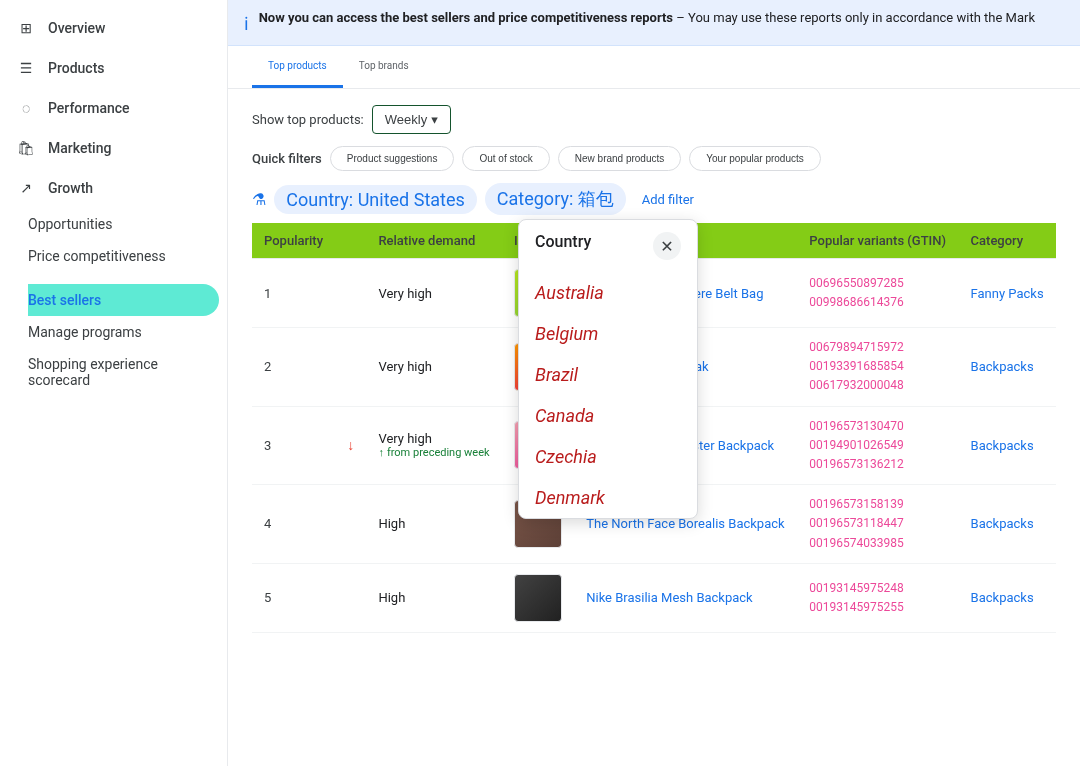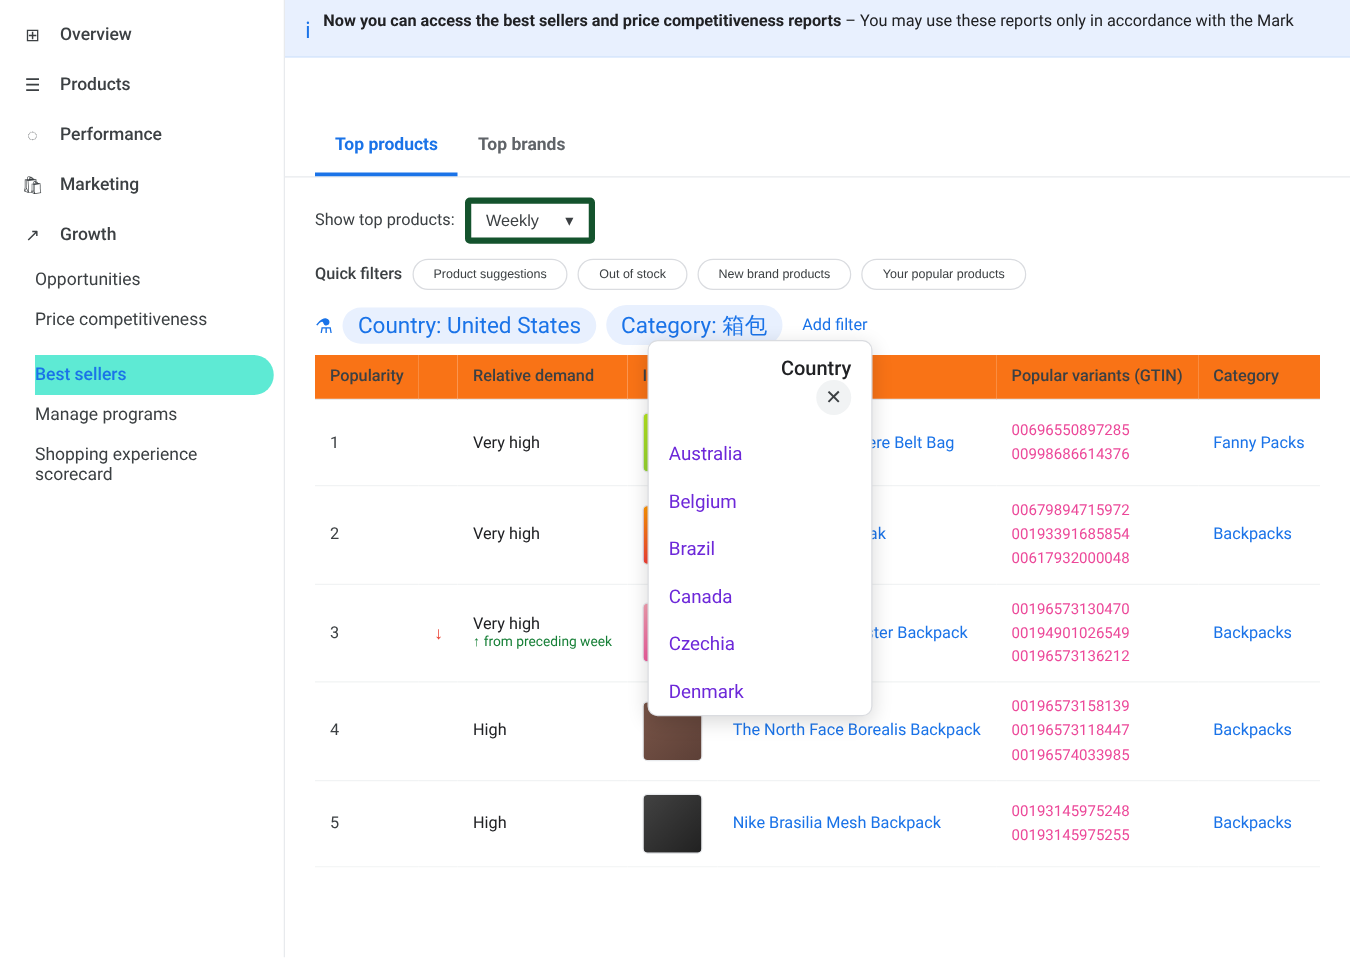--- a/index.html
+++ b/index.html
@@ -15,66 +15,66 @@
 
     
     .main { flex: 1; display: flex; flex-direction: column; overflow: hidden; }
 
     
     .info-banner { background: #e8f0fe; padding: 10px 16px; display: flex; align-items: flex-start; gap: 10px; font-size: 13px; color: #202124; border-bottom: 1px solid #d2e3fc; }
     .info-banner .info-icon { color: #1a73e8; font-size: 18px; margin-top: 1px; }
 
     
     .tabs { display: flex; gap: 0; padding: 0 24px; border-bottom: 1px solid #e8eaed; }
-    .tab { padding: 14px 16px; cursor: pointer; font-size: 14px; color: #5f6368; font-weight: 700; border-bottom: 3px solid transparent; margin-top: 48px; }
+    .tab { padding: 14px 16px; cursor: pointer; font-size: 10px; color: #5f6368; font-weight: 400; border-bottom: 3px solid transparent; }
     .tab.active { color: #1a73e8; border-bottom: 3px solid #1a73e8; }
 
     
     .content { flex: 1; overflow-y: auto; padding: 16px 24px; position: relative; }
 
     
     .description { font-size: 13px; color: #3c4043; margin-bottom: 16px; line-height: 1.5; }
     .description a { color: #1a73e8; text-decoration: none; }
 
     
     .filters-row { display: flex; align-items: center; gap: 8px; margin-bottom: 12px; flex-wrap: wrap; }
     .show-label { font-size: 13px; color: #3c4043; }
-    .dropdown-btn { display: flex; gap: 21px; padding: 6px 12px; border: 5px solid #14532d; border-radius: 4px; background: #fff; cursor: pointer; font-size: 13px; color: #3c4043; }
+    .dropdown-btn { display: flex; gap: 4px; padding: 6px 12px; border: 1px solid #14532d; border-radius: 4px; background: #fff; cursor: pointer; font-size: 13px; color: #3c4043; }
 
     
     .quick-filters-row { display: flex; align-items: center; gap: 8px; margin-bottom: 12px; flex-wrap: wrap; }
     .filter-chip { padding: 6px 16px; border: 1px solid #dadce0; border-radius: 20px; background: #fff; cursor: pointer; font-size: 10px; color: #3c4043; white-space: nowrap; }
     .filter-label { font-size: 13px; color: #3c4043; font-weight: 500; }
 
     
     .active-filters-row { display: flex; align-items: center; gap: 8px; margin-bottom: 8px; }
     .filter-icon { color: #1a73e8; font-size: 16px; }
     .active-chip { display: flex; align-items: center; gap: 6px; padding: 4px 12px; background: #e8f0fe; border-radius: 20px; font-size: 18px; color: #1a73e8; cursor: pointer; }
     .add-filter-btn { font-size: 13px; color: #1a73e8; cursor: pointer; padding: 4px 8px; }
 
     
     .table-wrap { overflow-x: auto; }
     table { width: 100%; border-collapse: collapse; font-size: 13px; }
-    th { text-align: left; padding: 10px 12px; color: #3c4043; font-weight: 500; border-bottom: 1px solid #e8eaed; white-space: nowrap; background: #f97316; }
+    th { text-align: left; padding: 10px 12px; color: #3c4043; font-weight: 500; border-bottom: 1px solid #e8eaed; white-space: nowrap; background: #84cc16; }
     td { padding: 10px 12px; border-bottom: 1px solid #f1f3f4; vertical-align: middle; }
     .rank-cell { color: #3c4043; font-size: 13px; font-weight: 400; }
     .arrow-down { color: #ea4335; font-size: 14px; }
     .demand-cell { font-size: 13px; color: #202124; }
     .demand-note { font-size: 11px; color: #188038; display: flex; align-items: center; gap: 3px; }
     .img-placeholder { width: 48px; height: 48px; border: 1px solid #e8eaed; border-radius: 4px; display: flex; align-items: center; justify-content: center; }
     .title-link { color: #1a73e8; text-decoration: none; font-size: 13px; }
     .gtin-cell { font-size: 12px; color: #ec4899; line-height: 1.6; }
     .cat-link { color: #1a73e8; text-decoration: none; font-size: 13px; }
 
     
     .dropdown-overlay { position: absolute; top: 130px; left: 290px; background: #fff; border: 1px solid #dadce0; border-radius: 8px; box-shadow: 0 4px 16px rgba(0,0,0,0.15); z-index: 100; width: 180px; }
-    .dropdown-header { display: flex; align-items: flex-end; justify-content: space-between; padding: 12px 16px; font-size: 16px; font-weight: 500; color: #202124; flex-direction: column; }
+    .dropdown-header { display: flex; align-items: flex-start; justify-content: space-between; padding: 12px 16px; font-size: 16px; font-weight: 500; color: #202124; }
     .close-btn { width: 28px; height: 28px; border-radius: 50%; background: #f1f3f4; border: none; cursor: pointer; display: flex; align-items: center; justify-content: center; color: #3c4043; font-size: 16px; }
     .dropdown-list { max-height: 320px; overflow-y: auto; }
-    .dropdown-item { padding: 10px 16px; font-size: 15px; color: #6d28d9; cursor: pointer; }
+    .dropdown-item { padding: 10px 16px; font-size: 18px; color: #b91c1c; cursor: pointer; font-style: italic; }
 
     
     .dropdown-list::-webkit-scrollbar { width: 4px; }
     .dropdown-list::-webkit-scrollbar-thumb { background: #dadce0; border-radius: 2px; }
 
     
     .img-green { background: linear-gradient(135deg, #b5e61d, #76c442); }
     .img-pink { background: linear-gradient(135deg, #f4a0b0, #e91e8c); }
     .img-multi { background: linear-gradient(135deg, #ff9800, #f44336, #9c27b0); }
     .img-brown { background: linear-gradient(135deg, #795548, #5d4037); }

